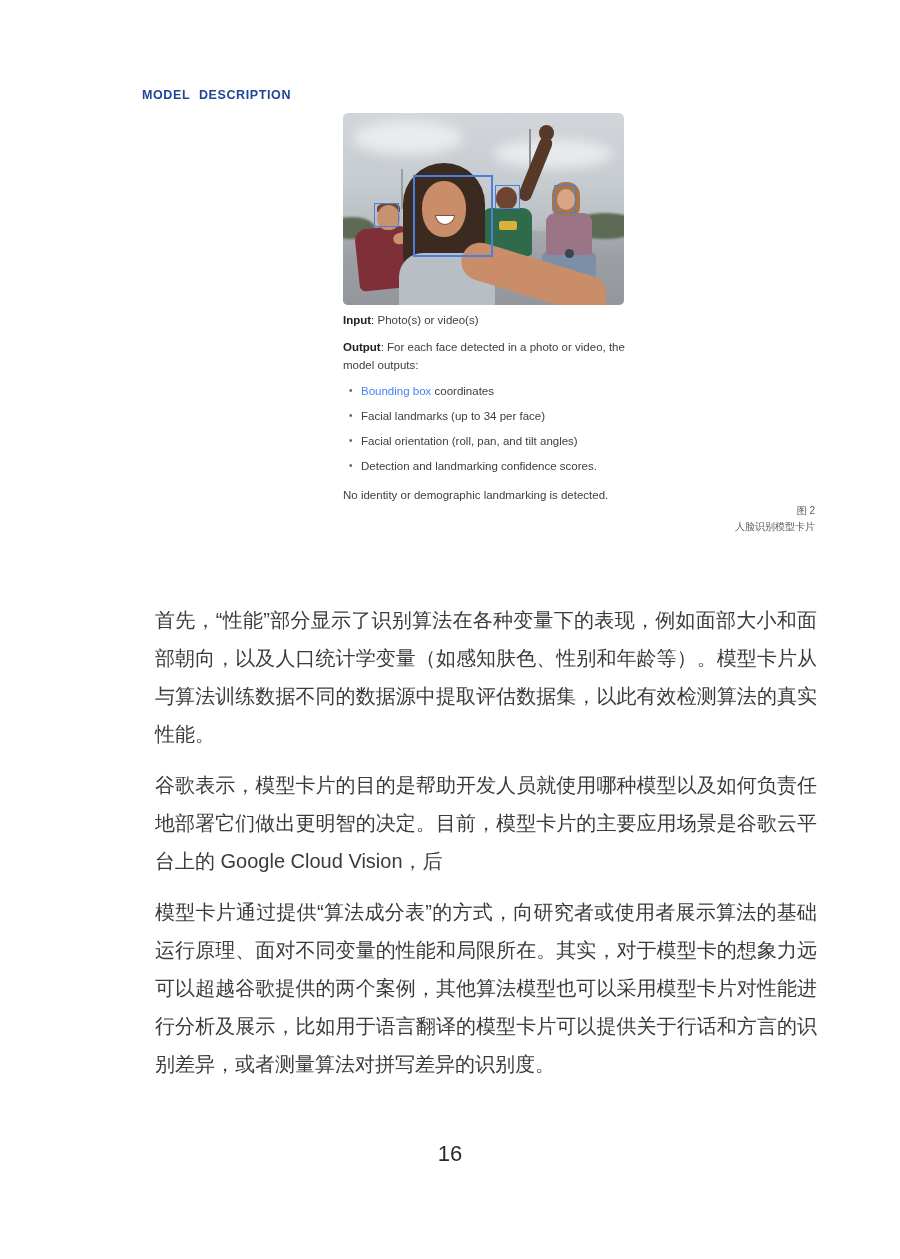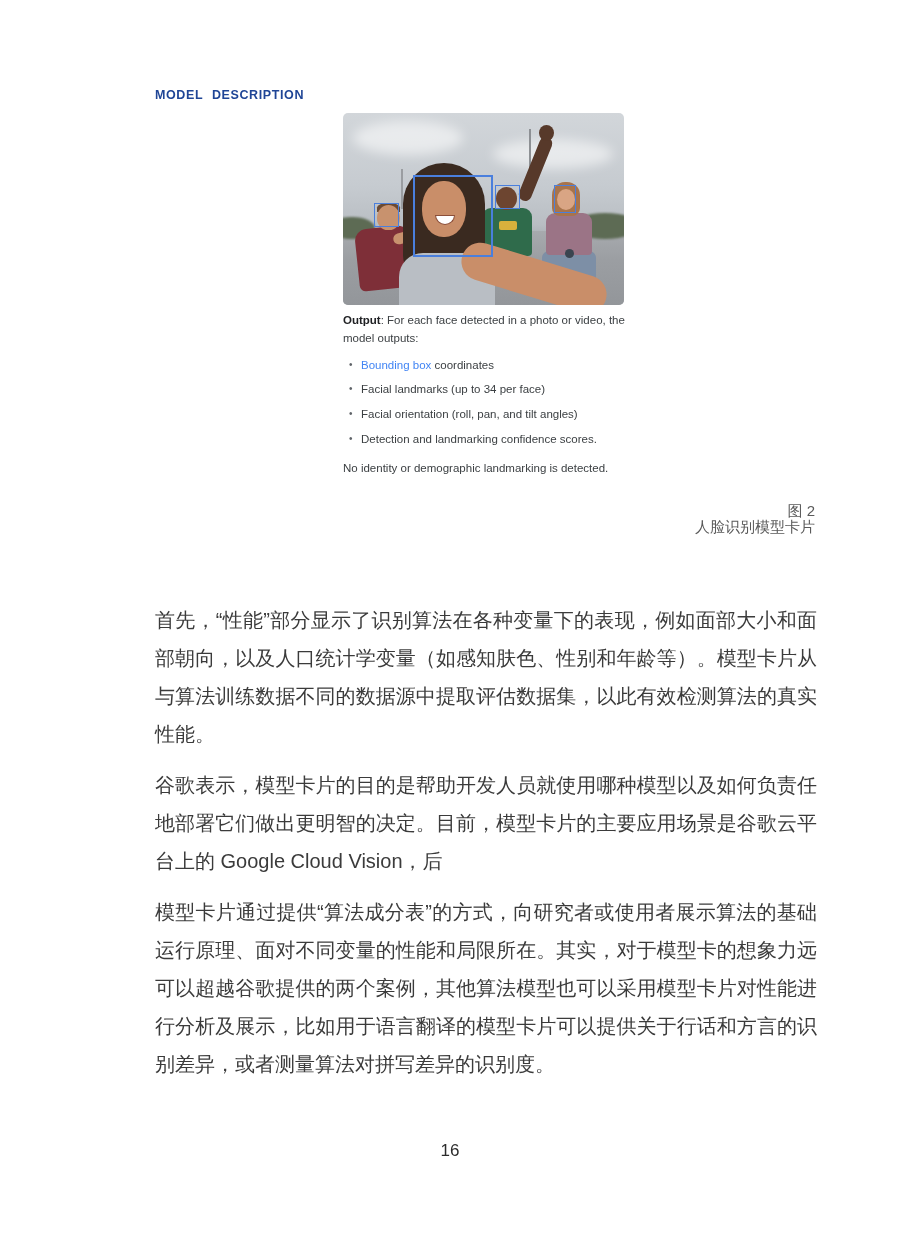--- a/index.html
+++ b/index.html
@@ -9,21 +9,21 @@
     width: 900px;
     height: 1259px;
     background: #ffffff;
     font-family: "Liberation Sans", sans-serif;
     overflow: hidden;
   }
 
   
   .section-header {
     position: absolute;
-    left: 155px;
+    left: 142px;
     top: 88px;
     font-size: 12.5px;
     font-weight: bold;
     letter-spacing: 0.6px;
     word-spacing: 5px;
     color: #1f4596;
   }
 
   
   .photo {
@@ -124,21 +124,21 @@
     color: #5f6368;
     font-size: 10px;
   }
 
   
   .figure-caption {
     position: absolute;
     right: 85px;
     top: 503px;
     text-align: right;
-    font-size: 15px;
+    font-size: 10px;
     line-height: 16px;
     color: #595959;
     margin-left: 28px;
   }
 
   
   .body-text {
     position: absolute;
     left: 155px;
     top: 601px;
@@ -150,21 +150,21 @@
   }
   .body-text p { margin-bottom: 13px; }
 
   
   .page-number {
     position: absolute;
     left: 0;
     top: 1141px;
     width: 100%;
     text-align: center;
-    font-size: 17px;
+    font-size: 22px;
     color: #2b2b2b;
   }
 </style>
 </head>
 <body>
 
 <div class="page">
 
   <div class="section-header">MODEL DESCRIPTION</div>
 
@@ -201,20 +201,23 @@
     <div class="p-part pc-tank"></div>
     <div class="p-part pc-arm"></div>
 
     <div class="face-box fb-main"></div>
     <div class="face-box fb-left"></div>
     <div class="face-box fb-green"></div>
     <div class="face-box fb-right"></div>
   </div>
 
   <div class="card-text">
+    <div class="blk">
+      <b>Input</b><span>: Photo(s) or video(s)</span>
+    </div>
     <div class="blk">
       <b>Output</b><span>: For each face detected in a photo or video, the model outputs:</span>
     </div>
     <ul class="card-bullets">
       <li>
         <span class="link">Bounding box</span><span> coordinates</span>
       </li>
       <li>Facial landmarks (up to 34 per face)</li>
       <li>Facial orientation (roll, pan, and tilt angles)</li>
       <li>Detection and landmarking confidence scores.</li>

